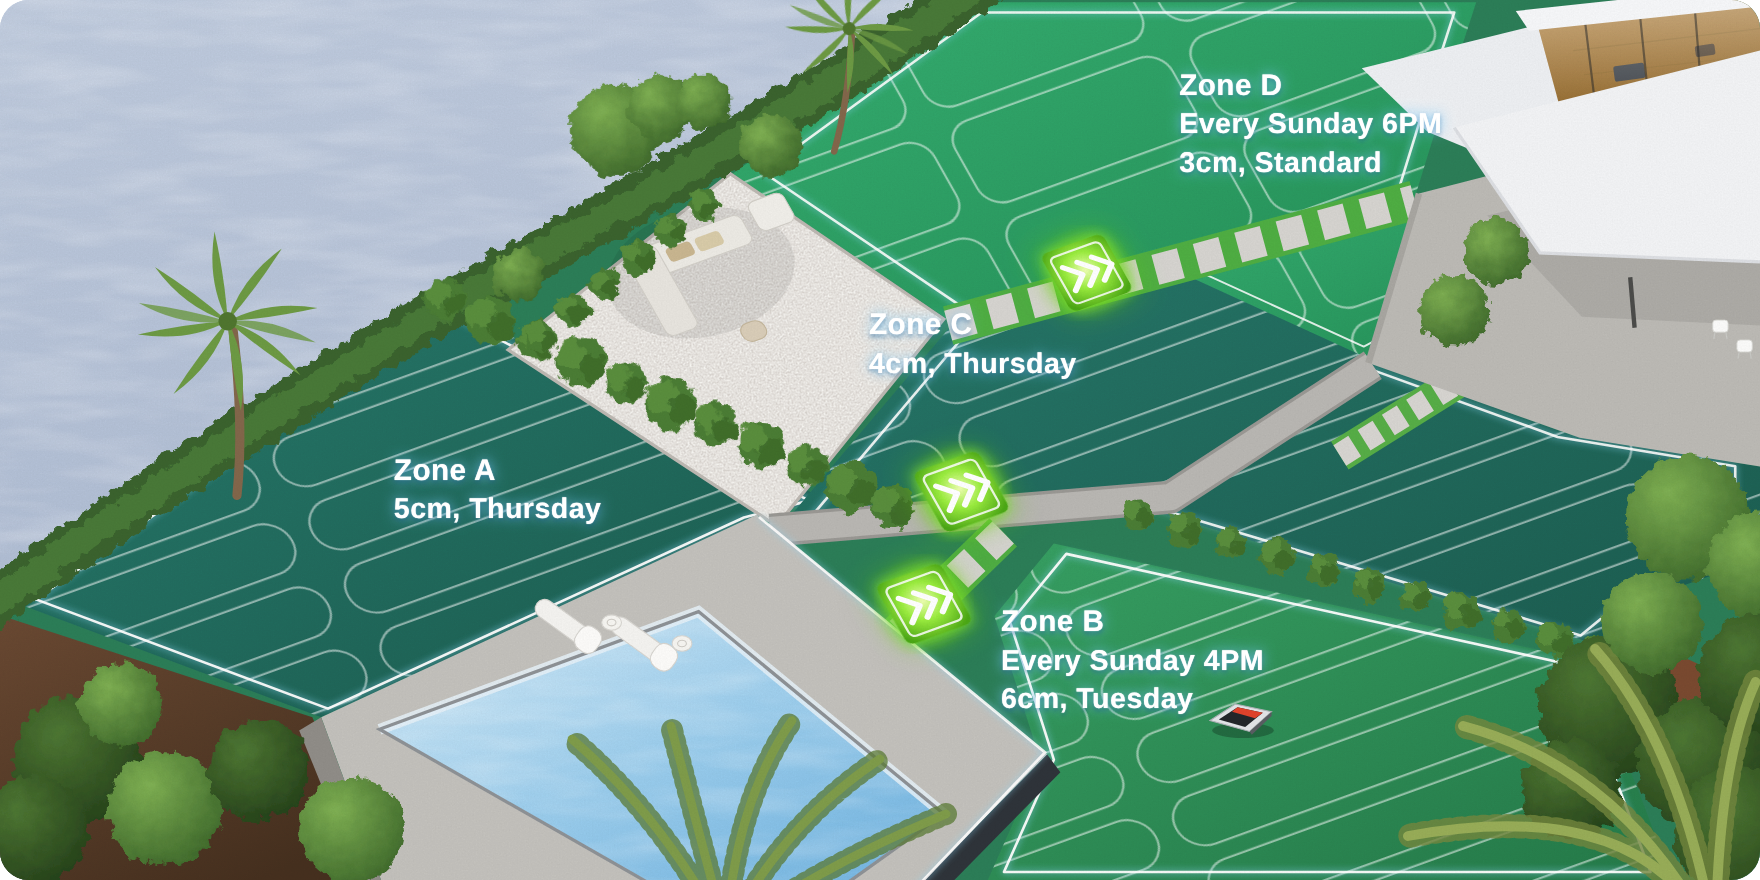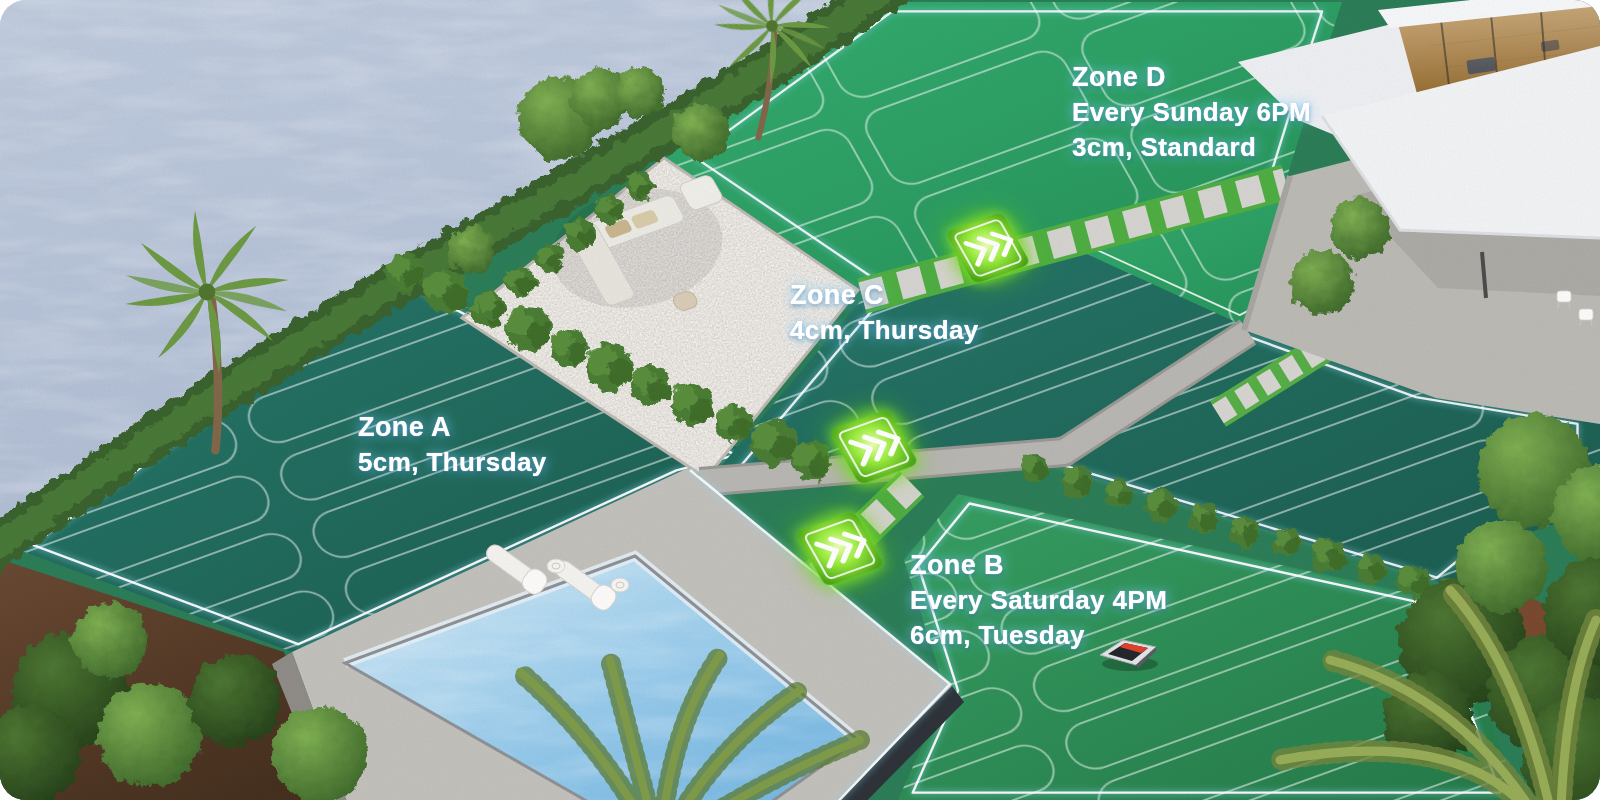--- a/index.html
+++ b/index.html
@@ -392,21 +392,21 @@
 
   <rect x="0" y="0" width="1600" height="800" fill="#000000" filter="url(#fGrain)" opacity="0.06"></rect>
 </svg>
 
   <div class="zone-label" style="left:358px;top:410px;">
     <div class="zl-name">Zone A</div>
     <div>5cm, Thursday</div>
   </div>
   <div class="zone-label" style="left:898px;top:548px;margin-left:12px;">
     <div class="zl-name">Zone B</div>
-    <div>Every Saturday 4PM</div>
+    <div>Every Sunday 4PM</div>
     <div>6cm, Tuesday</div>
   </div>
   <div class="zone-label" style="left:790px;top:278px;">
     <div class="zl-name">Zone C</div>
     <div>4cm, Thursday</div>
   </div>
   <div class="zone-label" style="left:1072px;top:60px;">
     <div class="zl-name">Zone D</div>
     <div>Every Sunday 6PM</div>
     <div>3cm, Standard</div>

